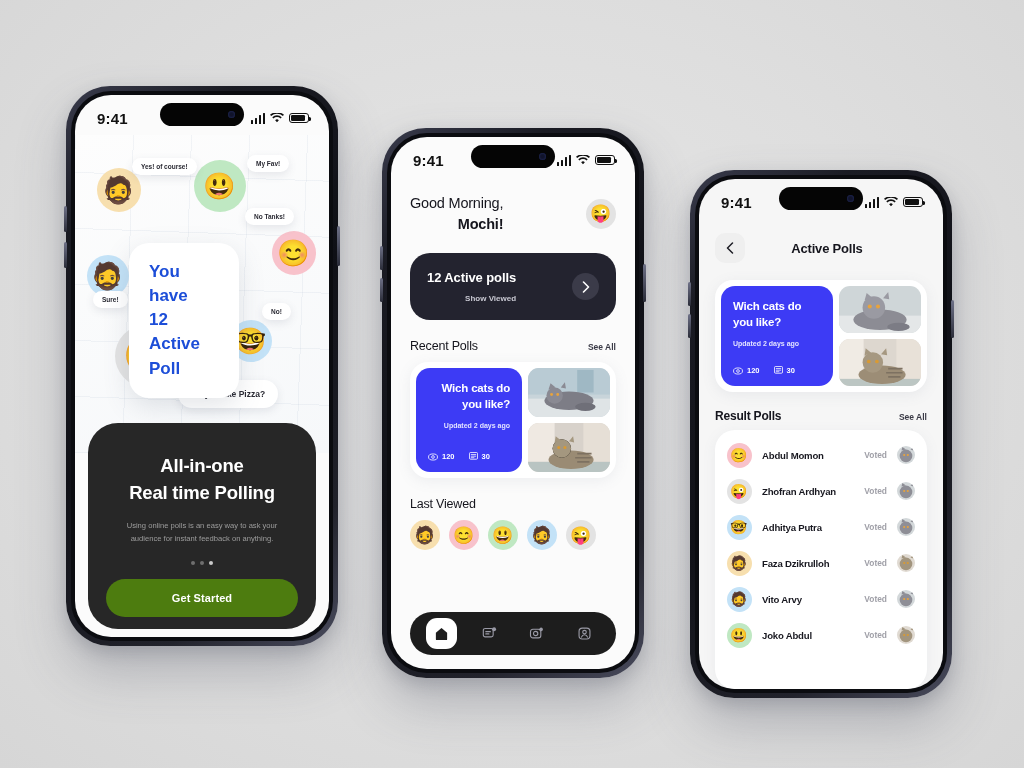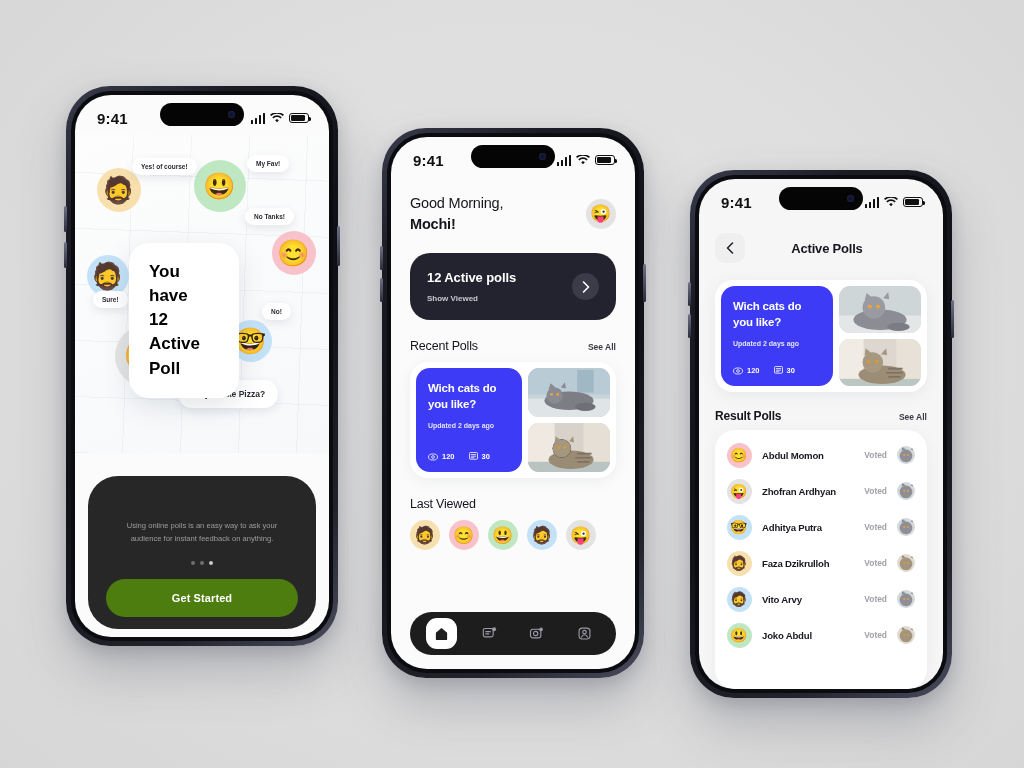--- a/index.html
+++ b/index.html
@@ -142,21 +142,21 @@
     font-weight: bold;
     color: #2a2a33;
     white-space: nowrap;
     box-shadow: 0 3px 9px rgba(90,100,120,.14);
   }
   .bubble.big {
     padding: 17px 20px;
     border-radius: 20px;
     font-size: 17px;
     font-weight: bold;
-    color: #000000;
+    color: #1d4ed8;
     line-height: 1.42;
     white-space: normal;
     box-shadow: 0 8px 26px rgba(90,100,120,.17);
   }
   .bubble.mid {
     font-size: 8.5px;
     padding: 9px 13px;
     border-radius: 18px;
   }
 
@@ -182,21 +182,21 @@
   .cta {
     display:block; width:100%;
     background:#4d7c0f; color:#fff;
     border:none; border-radius:26px;
     padding:13px 0; font-size:11px; font-weight:bold;
     font-family:"Liberation Sans", sans-serif;
     cursor:pointer; letter-spacing:.1px;
   }
 
   
-  .p2-body { padding: 2px 19px 4px; position: relative; height: calc(100% - 40px); }
+  .p2-body { padding: 2px 19px 4px; position: relative; height: calc(100% - 40px); text-align: right; }
   .greet-row { display:flex; align-items:center; justify-content:space-between; margin-top:14px; }
   .greet h2 { font-size:14.5px; font-weight:normal; color:#15151d; line-height:1.42; letter-spacing:-.2px; }
   .greet h2 b { font-weight:bold; display:block; }
   .avatar-sm {
     width:30px; height:30px; border-radius:50%;
     display:flex; align-items:center; justify-content:center;
     font-size:17px; line-height:1; flex:0 0 auto;
   }
   .banner {
     margin-top:19px; background:#23232f; border-radius:20px;
@@ -335,20 +335,24 @@
         <div class="bubble" style="left:187px; top:168px;">No!</div>
         <div class="bubble mid" style="left:103px; top:245px;">Do you like Pizza?</div>
 
         <div class="bubble big" style="left:54px; top:108px; width:110px;">
           <span>You have</span><br>
           <span>12 Active Poll</span>
         </div>
       </div>
 
       <div class="p1-card">
+        <h1>
+          <span>All-in-one</span><br>
+          <span>Real time Polling</span>
+        </h1>
         <p>Using online polls is an easy way to ask your audience for instant feedback on anything.</p>
         <div class="dots">
           <i></i>
           <i></i>
           <i class="on"></i>
         </div>
         <button class="cta">Get Started</button>
       </div>
 
     </div>

